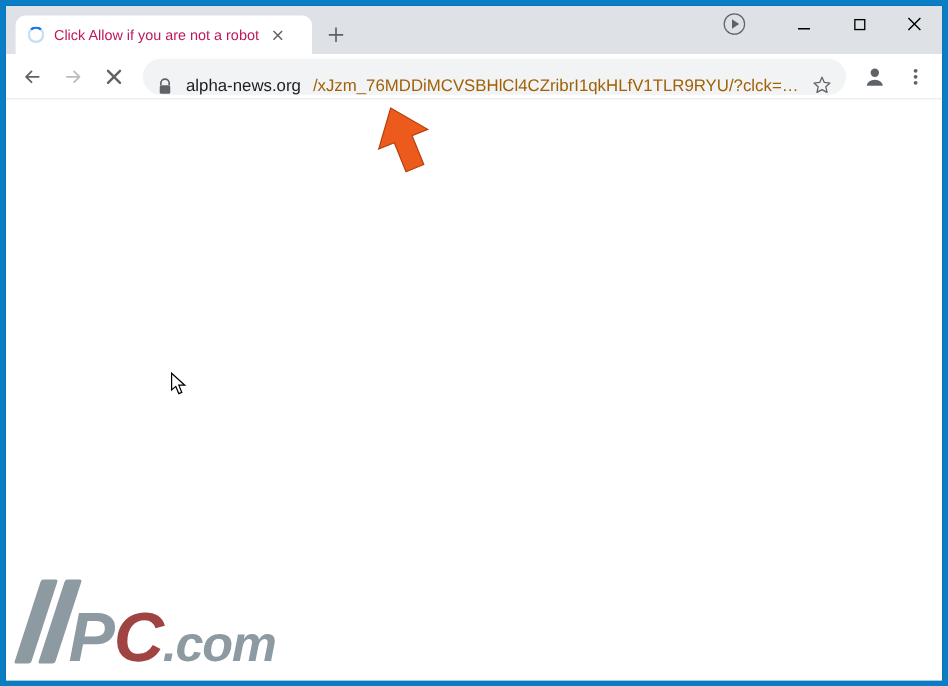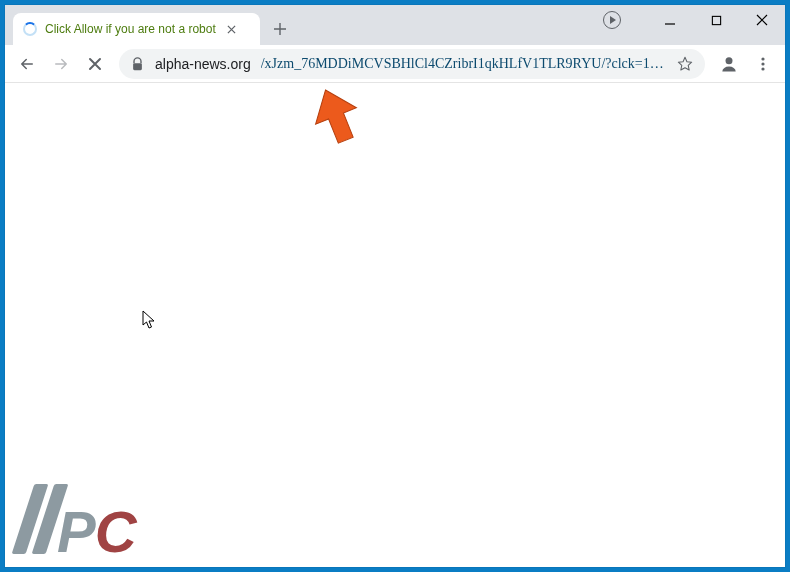--- a/index.html
+++ b/index.html
@@ -14,21 +14,21 @@
   
   
   .titlebar {
     height: 40px; background: #dee1e6; display: flex; align-items: flex-end;
     padding-left: 8px; position: relative;
   }
   .tab {
     height: 32px; background: #fff; border-radius: 8px 8px 0 0;
     display: flex; align-items: center; padding: 0 20px 0 10px;
     min-width: 240px; max-width: 250px; gap: 8px;
-    font-size: 12px; color: #4d7c0f; margin-top: 44px;
+    font-size: 12px; color: #be185d; margin-top: 44px;
   }
   .tab .spinner {
     width: 14px; height: 14px; border: 2px solid #c3e0f6;
     border-top-color: #1a73e8; border-radius: 50%;
     animation: spin 1s linear infinite;
   }
   @keyframes spin { to { transform: rotate(360deg); } }
   .tab-title { flex: 1; white-space: nowrap; overflow: hidden; text-overflow: ellipsis; }
   .tab-close { width: 16px; height: 16px; display: flex; align-items: center; justify-content: center; border-radius: 50%; cursor: pointer; color: #5f6368; }
   .new-tab {
@@ -60,27 +60,27 @@
     height: 38px; background: #fff; border-bottom: 1px solid #e4e4e4;
     display: flex; align-items: center; padding: 0 6px; gap: 2px;
   }
   .nav-btn {
     width: 32px; height: 30px; display: flex; align-items: center; justify-content: center;
     color: #5f6368; border-radius: 50%; cursor: pointer;
   }
   .nav-btn.enabled { color: #3c4043; }
   .addressbar {
     flex: 1; height: 30px; background: #f1f3f4; border-radius: 15px;
-    display: flex; align-items: center; padding: 0 12px; margin: 0 6px;
+    display: flex; align-items: flex-end; padding: 0 12px; margin: 0 6px;
     gap: 10px; font-size: 14px; color: #5f6368;
     white-space: nowrap; overflow: hidden;
   }
   .lock { width: 14px; display: flex; }
   .url-domain { color: #202124; }
-  .url-rest { color: #0c4a6e; flex: 1; overflow: hidden; text-overflow: ellipsis; font-family: Liberation Serif, serif; }
+  .url-rest { color: #a16207; flex: 1; overflow: hidden; text-overflow: ellipsis; }
   .star { margin-left: auto; color: #5f6368; }
   
   
   .content { flex: 1; background: #fff; position: relative; }
   
   
   .arrow-pointer {
     position: absolute; left: 307px; top: 83px; z-index: 10;
   }
   
@@ -214,15 +214,16 @@
   <div class="cursor">
     <svg width="16" height="20" viewBox="0 0 16 20">
       <path d="M1 1 L1 15 L4.5 12 L7 18 L9.5 17 L7 11 L12 11 Z" fill="#fff" stroke="#000" stroke-width="1"></path>
     </svg>
   </div>
 
   <div class="watermark">
     <span class="slashes"></span>
     <span class="p">P</span>
       <span class="c-red">C</span>
+      <span class="tld">.com</span>
   </div>
 
 </div>
 
 </body></html>

